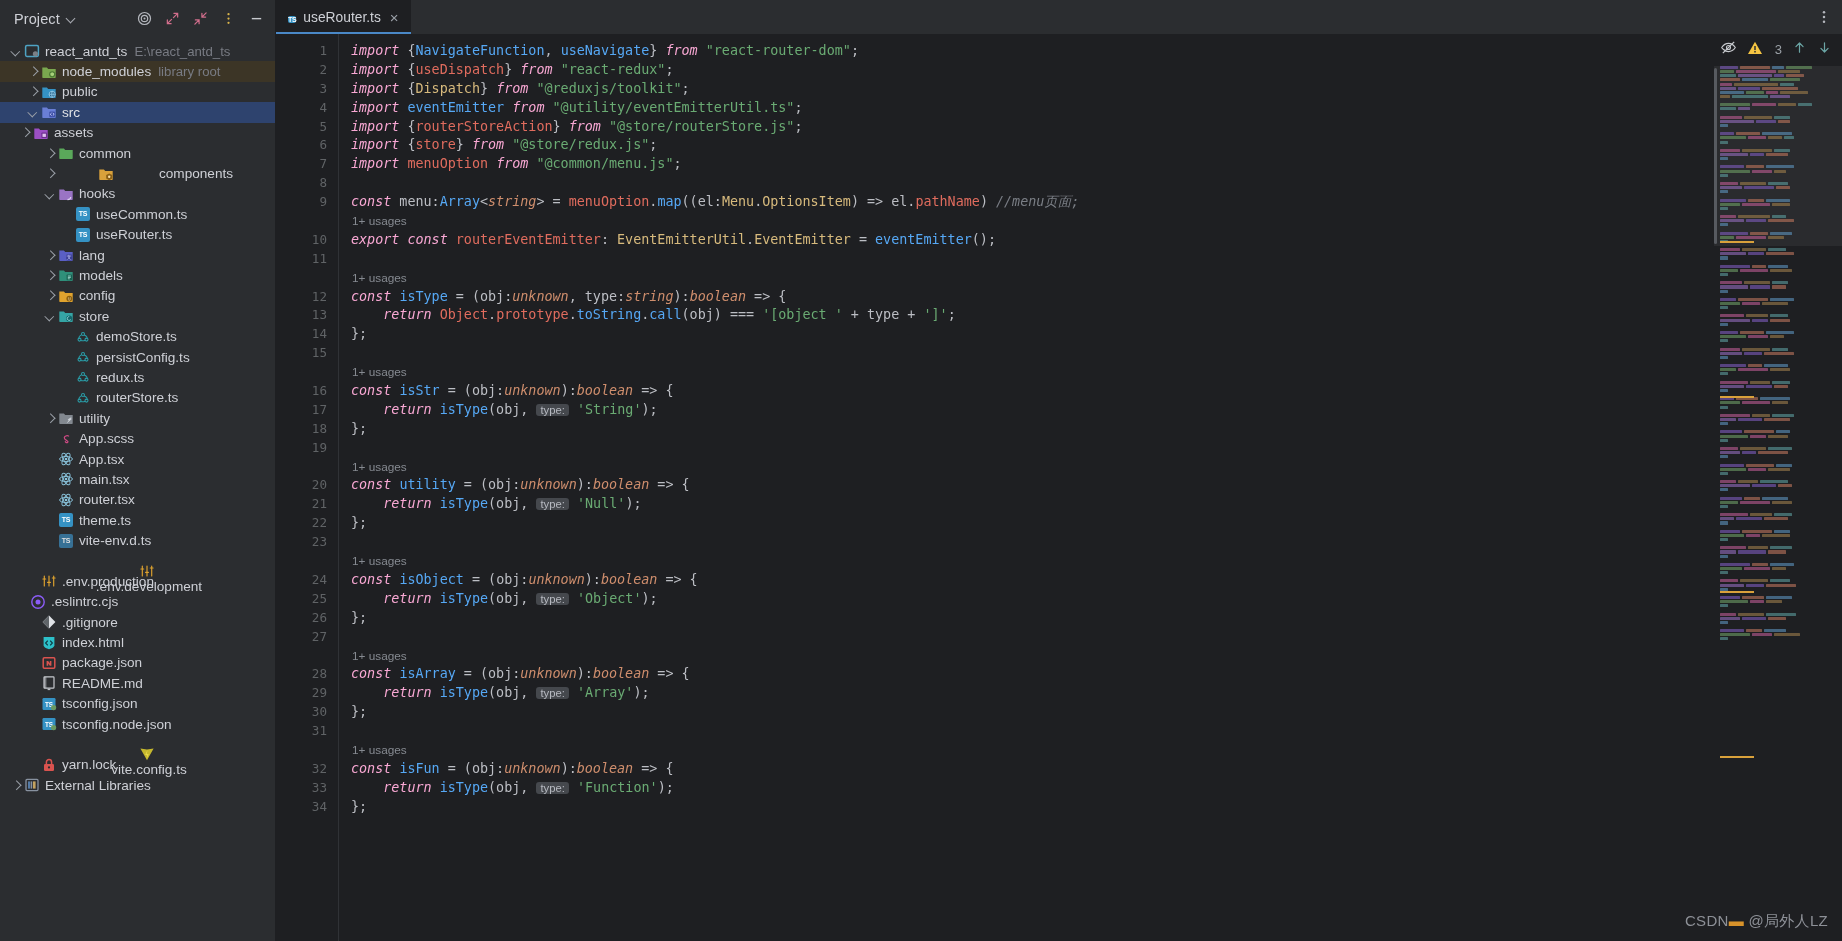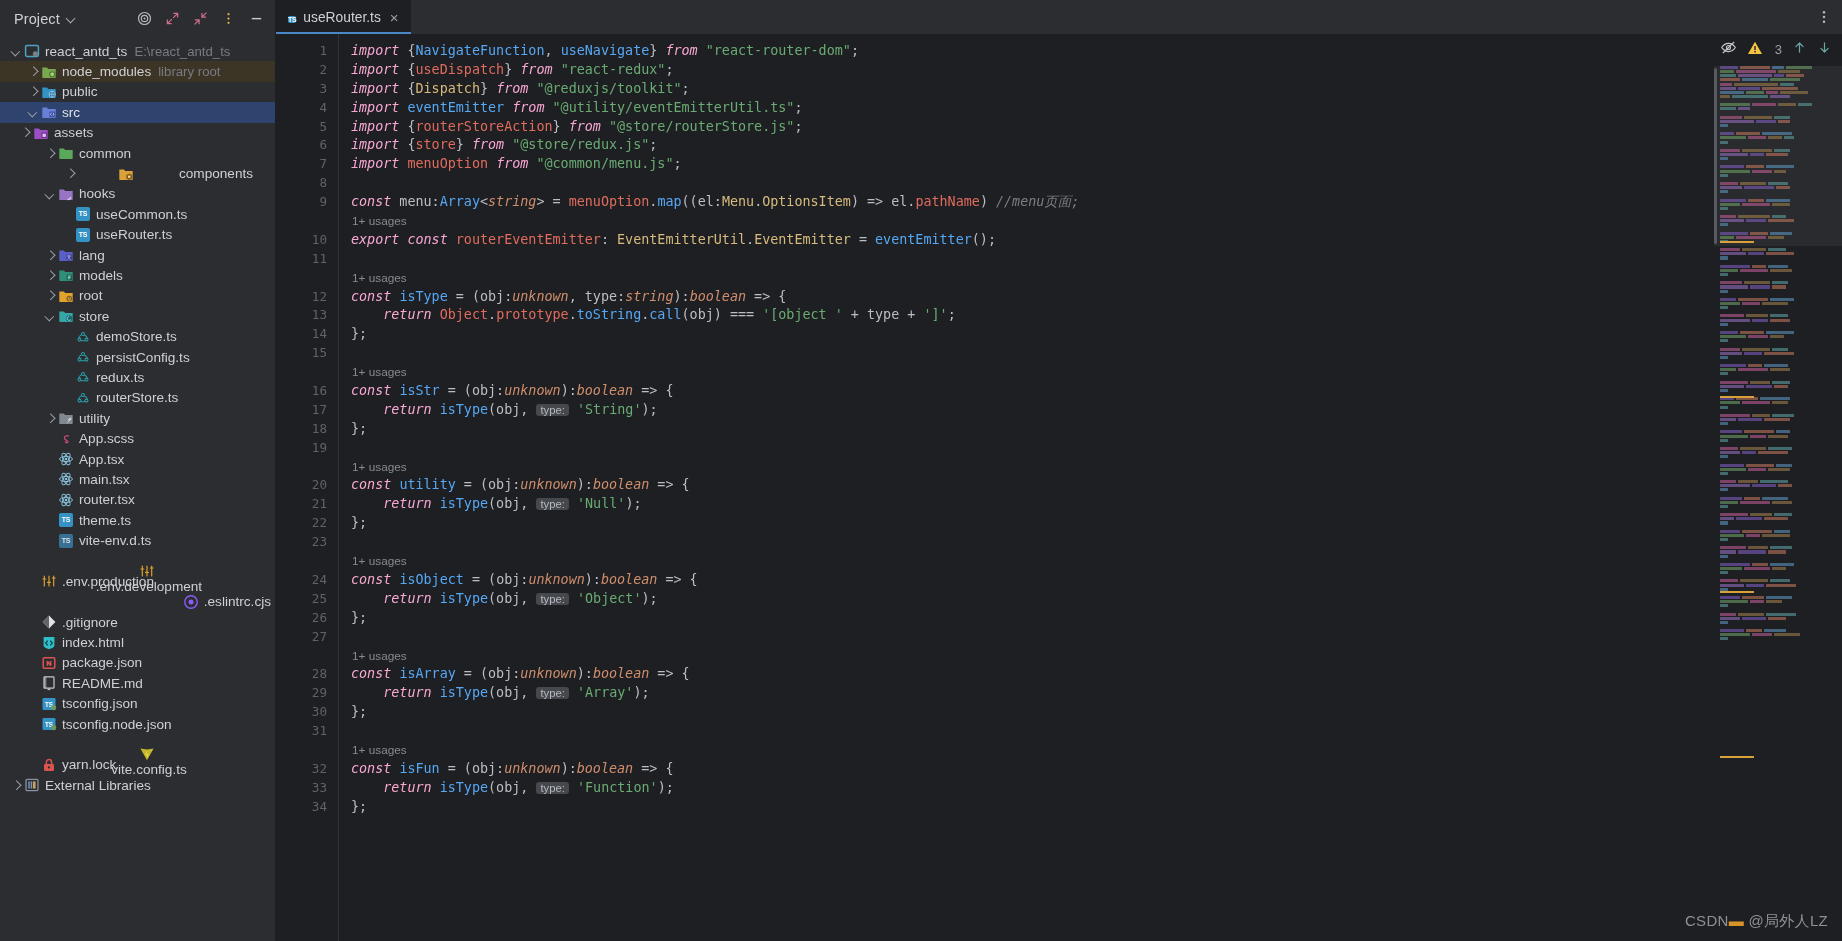--- a/index.html
+++ b/index.html
@@ -257,21 +257,21 @@
         </div>
         <div class="row" style="padding-left: 44px;">
           <span class="arrow right"></span>
           <span class="ico">
             <svg width="16" height="16" viewBox="0 0 16 16">
               <path d="M1.3 3.6h4.6l1.3 1.5h7.5v8.1a.7.7 0 0 1-.7.7H2a.7.7 0 0 1-.7-.7z" fill="#5aa85a"></path>
             </svg>
           </span>
           <span class="lbl">common</span>
         </div>
-        <div class="row" style="padding-left: 64px; gap: 40px;">
+        <div class="row" style="padding-left: 44px; gap: 40px;">
           <span class="arrow right"></span>
           <span class="ico">
             <svg width="16" height="16" viewBox="0 0 16 16">
               <path d="M1.3 3.6h4.6l1.3 1.5h7.5v8.1a.7.7 0 0 1-.7.7H2a.7.7 0 0 1-.7-.7z" fill="#d9a13b"></path>
               <path d="M11.2 7.4l3 1.7v3.4l-3 1.7-3-1.7V9.1z" fill="#8a5f16"></path>
               <circle cx="11.2" cy="10.8" r="1.2" fill="#ffe3a8"></circle>
             </svg>
           </span>
           <span class="lbl">components</span>
         </div>
@@ -325,21 +325,21 @@
           <span class="arrow right"></span>
           <span class="ico">
             <svg width="16" height="16" viewBox="0 0 16 16">
               <path d="M1.3 3.6h4.6l1.3 1.5h7.5v8.1a.7.7 0 0 1-.7.7H2a.7.7 0 0 1-.7-.7z" fill="#e0a32e"></path>
               <circle cx="11.3" cy="10.6" r="2.9" fill="#8b5f10"></circle>
               <circle cx="10.4" cy="10" r=".55" fill="#ffe8b8"></circle>
               <circle cx="12.2" cy="10" r=".55" fill="#ffe8b8"></circle>
               <path d="M10.2 11.6c.7.7 1.7.7 2.3 0" stroke="#ffe8b8" stroke-width=".7" fill="none"></path>
             </svg>
           </span>
-          <span class="lbl">root</span>
+          <span class="lbl">config</span>
         </div>
         <div class="row" style="padding-left: 44px;">
           <span class="arrow down"></span>
           <span class="ico">
             <svg width="16" height="16" viewBox="0 0 16 16">
               <path d="M1.3 3.6h4.6l1.3 1.5h7.5v8.1a.7.7 0 0 1-.7.7H2a.7.7 0 0 1-.7-.7z" fill="#35a5a5"></path>
               <circle cx="11.2" cy="10.5" r="3" fill="#14666b"></circle>
               <path d="M11.2 8.6a1.9 1.9 0 1 0 1.6 2.9" stroke="#a8e8ec" stroke-width=".85" fill="none"></path>
             </svg>
           </span>
@@ -493,21 +493,21 @@
           <span class="ico">
             <svg width="16" height="16" viewBox="0 0 16 16">
               <g stroke="#e0a32e" stroke-width="1.15" stroke-linecap="round">
                 <path d="M3.3 3v10M8 3v10M12.7 3v10"></path>
                 <path d="M1.9 6h2.8M6.6 9.4h2.8M11.3 5h2.8"></path>
               </g>
             </svg>
           </span>
           <span class="lbl">.env.production</span>
         </div>
-        <div class="row" style="padding-left: 28px; justify-content: flex-end;">
+        <div class="row" style="padding-left: 16px;">
           <span class="arrow"></span>
           <span class="ico">
             <svg width="16" height="16" viewBox="0 0 16 16">
               <circle cx="8" cy="8" r="6.2" fill="none" stroke="#8b5cf6" stroke-width="1.4"></circle>
               <circle cx="8" cy="8" r="2.5" fill="#8b5cf6"></circle>
             </svg>
           </span>
           <span class="lbl">.eslintrc.cjs</span>
         </div>
         <div class="row" style="padding-left: 27px;">

